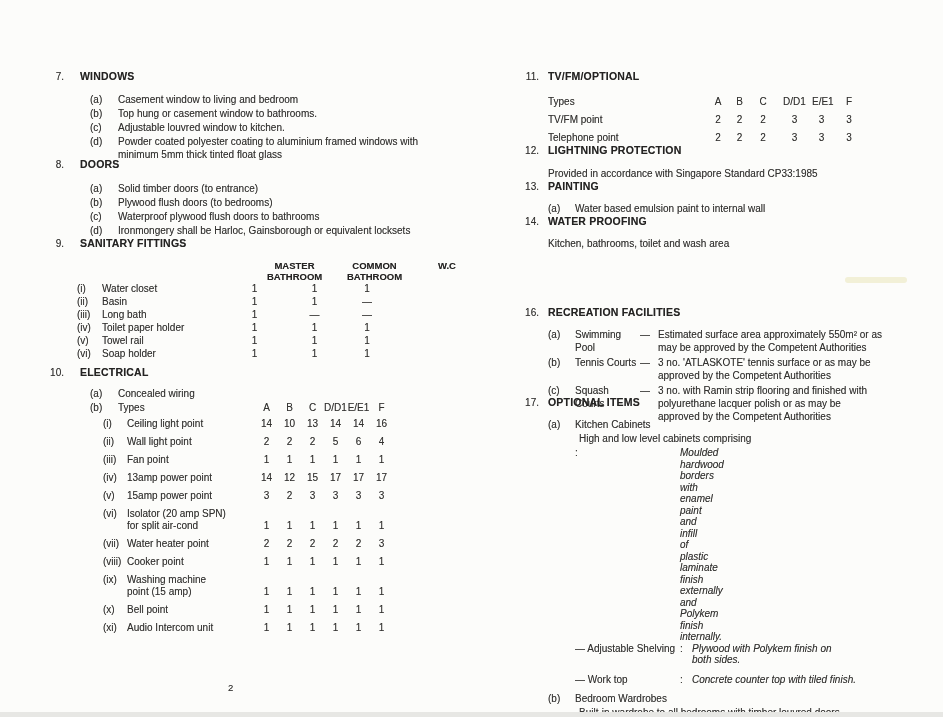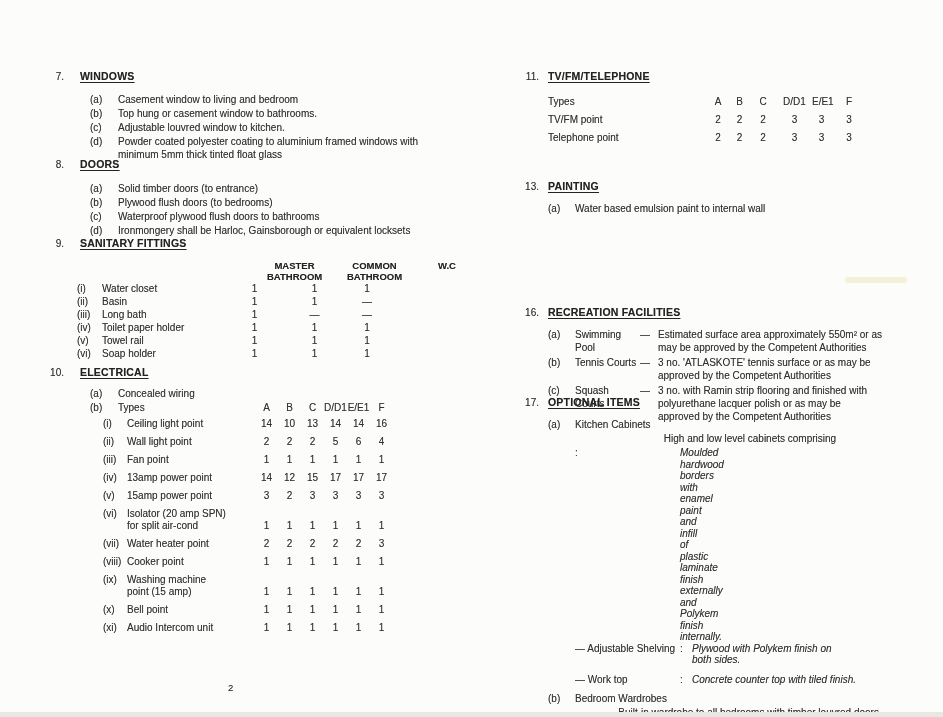--- a/index.html
+++ b/index.html
@@ -12,21 +12,21 @@
   }
   .sec { position:absolute; }
   .lcol { left:50px; width:425px; }
   .rcol { left:523px; width:398px; }
 
   .sec-head { display:flex; line-height:13px; }
   .sec-head .num { width:14px; text-align:right; margin-right:16px; flex-shrink:0; }
   .rcol .sec-head .num { width:16px; text-align:right; margin-right:9px; }
   .sec-head .title {
     font-weight:bold; color:#242322; font-size:10.5px; letter-spacing:0.2px;
-    text-decoration:underline; text-underline-offset:2px;
+    text-underline-offset:2px;
   }
   .mb5{margin-bottom:5px}.mb8{margin-bottom:8px}.mb9{margin-bottom:9px}
   .mb10{margin-bottom:10px}.mb11{margin-bottom:11px}.mb12{margin-bottom:12px}
 
   .item { display:flex; line-height:13px; margin-bottom:1px; }
   .lcol .item { margin-left:40px; }
   .lcol .item .tag { width:28px; flex-shrink:0; }
   .rcol .item { margin-left:25px; }
   .rcol .item .tag { width:27px; flex-shrink:0; }
   .item .txt { flex:1; }
@@ -49,21 +49,21 @@
   .tv-row { display:grid; grid-template-columns:158px 24px 19px 28px 35px 19px 36px; margin-left:25px; line-height:13px; margin-bottom:5px; }
   .tv-h { text-align:center; }
   .tv-v { text-align:center; }
 
   
   .rec-item { display:grid; grid-template-columns:27px 65px 18px 1fr; margin-left:25px; line-height:13px; margin-bottom:2px; }
 
   
   .cab-row { display:grid; grid-template-columns:105px 12px 1fr; margin-left:52px; line-height:11.5px; }
   .cab-txt { line-height:11.5px;font-style:italic; }
-  .rcol .indent { margin-left:56px;text-align:center; }
+  .rcol .indent { margin-left:56px; }
 
   .page-num { position:absolute; left:228px; top:682px; font-size:9.5px; }
   .artifact-smudge {
     position:absolute; left:845px; top:277px; width:62px; height:6px;
     background:rgba(224,218,148,0.35); border-radius:3px;
   }
   .bottom-edge { position:absolute; left:0; bottom:0; width:943px; height:5px; background:#e7e7e4; }
 </style>
 </head>
 <body>
@@ -304,21 +304,21 @@
       <span class="e-val">1</span>
       <span class="e-val">1</span>
       <span class="e-val">1</span>
       <span class="e-val">1</span>
     </div>
   </section>
 
   <section class="sec rcol" style="top:70px">
     <div class="sec-head mb12">
       <span class="num">11.</span>
-      <span class="title">TV/FM/TELEPHONE</span>
+      <span class="title">TV/FM/OPTIONAL</span>
     </div>
     <div class="tv-row">
       <span>Types</span>
       <span class="tv-h">A</span>
       <span class="tv-h">B</span>
       <span class="tv-h">C</span>
       <span class="tv-h">D/D1</span>
       <span class="tv-h">E/E1</span>
       <span class="tv-h">F</span>
     </div>
@@ -335,32 +335,46 @@
       <span>Telephone point</span>
       <span class="tv-v">2</span>
       <span class="tv-v">2</span>
       <span class="tv-v">2</span>
       <span class="tv-v">3</span>
       <span class="tv-v">3</span>
       <span class="tv-v">3</span>
     </div>
   </section>
 
+  <section class="sec rcol" style="top:144px">
+    <div class="sec-head mb10">
+      <span class="num">12.</span>
+      <span class="title">LIGHTNING PROTECTION</span>
+    </div>
+    <div class="plain">Provided in accordance with Singapore Standard CP33:1985</div>
+  </section>
 
   <section class="sec rcol" style="top:180px">
     <div class="sec-head mb9">
       <span class="num">13.</span>
       <span class="title">PAINTING</span>
     </div>
     <div class="item">
       <span class="tag">(a)</span>
       <span class="txt">Water based emulsion paint to internal wall</span>
     </div>
   </section>
 
+  <section class="sec rcol" style="top:215px">
+    <div class="sec-head mb9">
+      <span class="num">14.</span>
+      <span class="title">WATER PROOFING</span>
+    </div>
+    <div class="plain">Kitchen, bathrooms, toilet and wash area</div>
+  </section>
 
 
   <section class="sec rcol" style="top:306px">
     <div class="sec-head mb9">
       <span class="num">16.</span>
       <span class="title">RECREATION FACILITIES</span>
     </div>
     <div class="rec-item">
       <span class="tag">(a)</span>
       <span>Swimming Pool</span>

